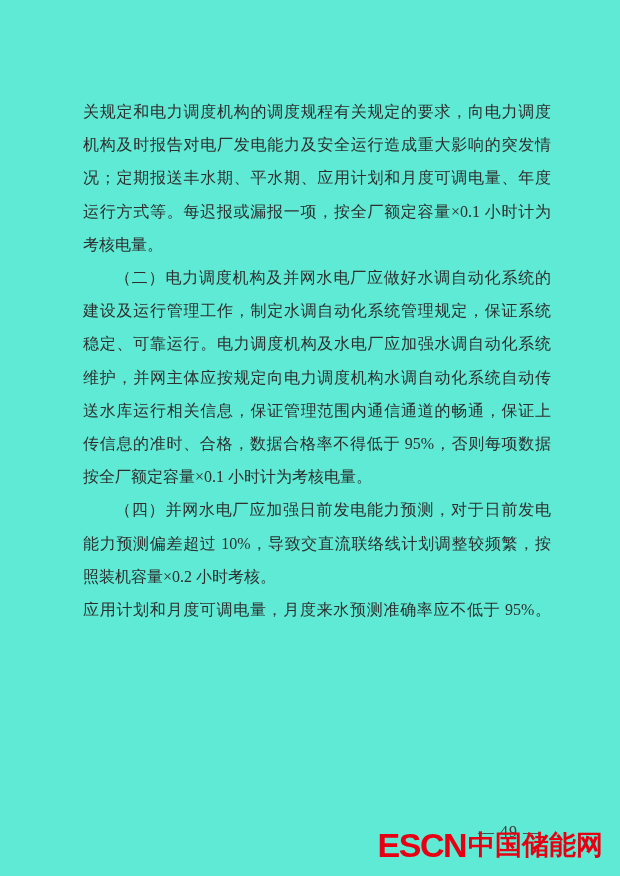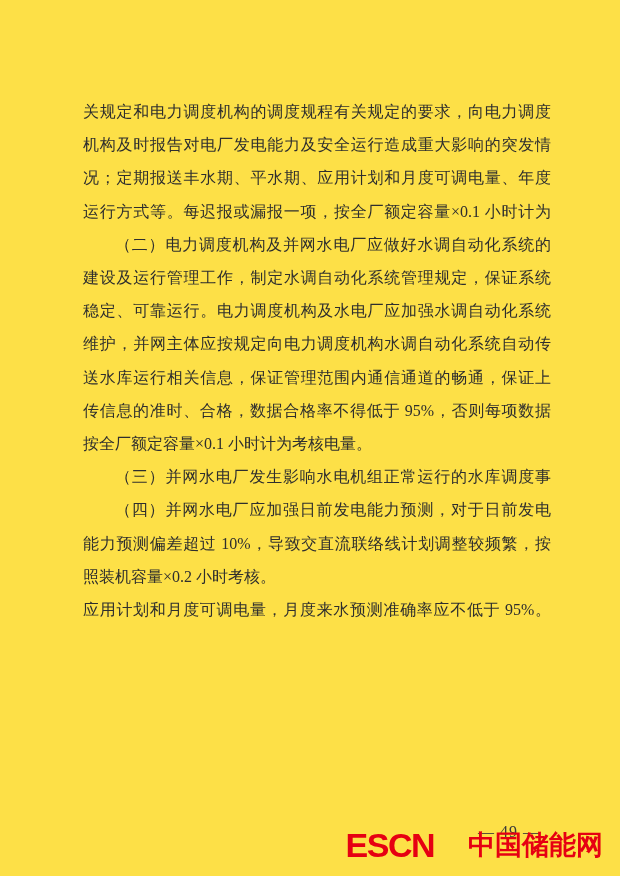--- a/index.html
+++ b/index.html
@@ -4,21 +4,21 @@
 <style>
   html, body {
     margin: 0;
     padding: 0;
     background: #ffffff;
   }
   .page {
     position: relative;
     width: 620px;
     height: 876px;
-    background: #fde047;
+    background: #5eead4;
     overflow: hidden;
     font-family: "Liberation Serif", "DejaVu Serif", serif;
     text-decoration: underline;
   }
   .textblock {
     position: absolute;
     left: 83px;
     top: 95px;
     width: 468px;
     font-size: 16px;
@@ -47,21 +47,20 @@
     margin-top: 44px;
   }
   .footer-logo {
     position: absolute;
     top: 828px;
     right: 17px;
     display: flex;
     align-items: center;
     color: #e60012;
     font-family: "Liberation Sans", "DejaVu Sans", sans-serif;
-    gap: 32px;
   }
   .logo-latin {
     font-weight: 800;
     font-size: 34px;
     letter-spacing: -1.5px;
     line-height: 1;
   }
   .logo-cn {
     font-weight: bold;
     font-size: 27px;
@@ -72,28 +71,28 @@
 </head>
 <body>
 
 <div class="page">
 
   <div class="textblock">
     <div class="line">关规定和电力调度机构的调度规程有关规定的要求，向电力调度</div>
     <div class="line">机构及时报告对电厂发电能力及安全运行造成重大影响的突发情</div>
     <div class="line">况；定期报送丰水期、平水期、应用计划和月度可调电量、年度</div>
     <div class="line">运行方式等。每迟报或漏报一项，按全厂额定容量×0.1 小时计为</div>
+    <div class="line end">考核电量。</div>
     <div class="line ind">（二）电力调度机构及并网水电厂应做好水调自动化系统的</div>
     <div class="line">建设及运行管理工作，制定水调自动化系统管理规定，保证系统</div>
     <div class="line">稳定、可靠运行。电力调度机构及水电厂应加强水调自动化系统</div>
     <div class="line">维护，并网主体应按规定向电力调度机构水调自动化系统自动传</div>
     <div class="line">送水库运行相关信息，保证管理范围内通信通道的畅通，保证上</div>
     <div class="line">传信息的准时、合格，数据合格率不得低于 95%，否则每项数据</div>
     <div class="line end">按全厂额定容量×0.1 小时计为考核电量。</div>
-    <div class="line ind">（三）并网水电厂发生影响水电机组正常运行的水库调度事</div>
     <div class="line ind">（四）并网水电厂应加强日前发电能力预测，对于日前发电</div>
     <div class="line">能力预测偏差超过 10%，导致交直流联络线计划调整较频繁，按</div>
     <div class="line end">照装机容量×0.2 小时考核。</div>
     <div class="line">应用计划和月度可调电量，月度来水预测准确率应不低于 95%。</div>
   </div>
 
   <div class="pagenum">— 49 —</div>
 
   <div class="footer-logo">
     <span class="logo-latin">ESCN</span>

